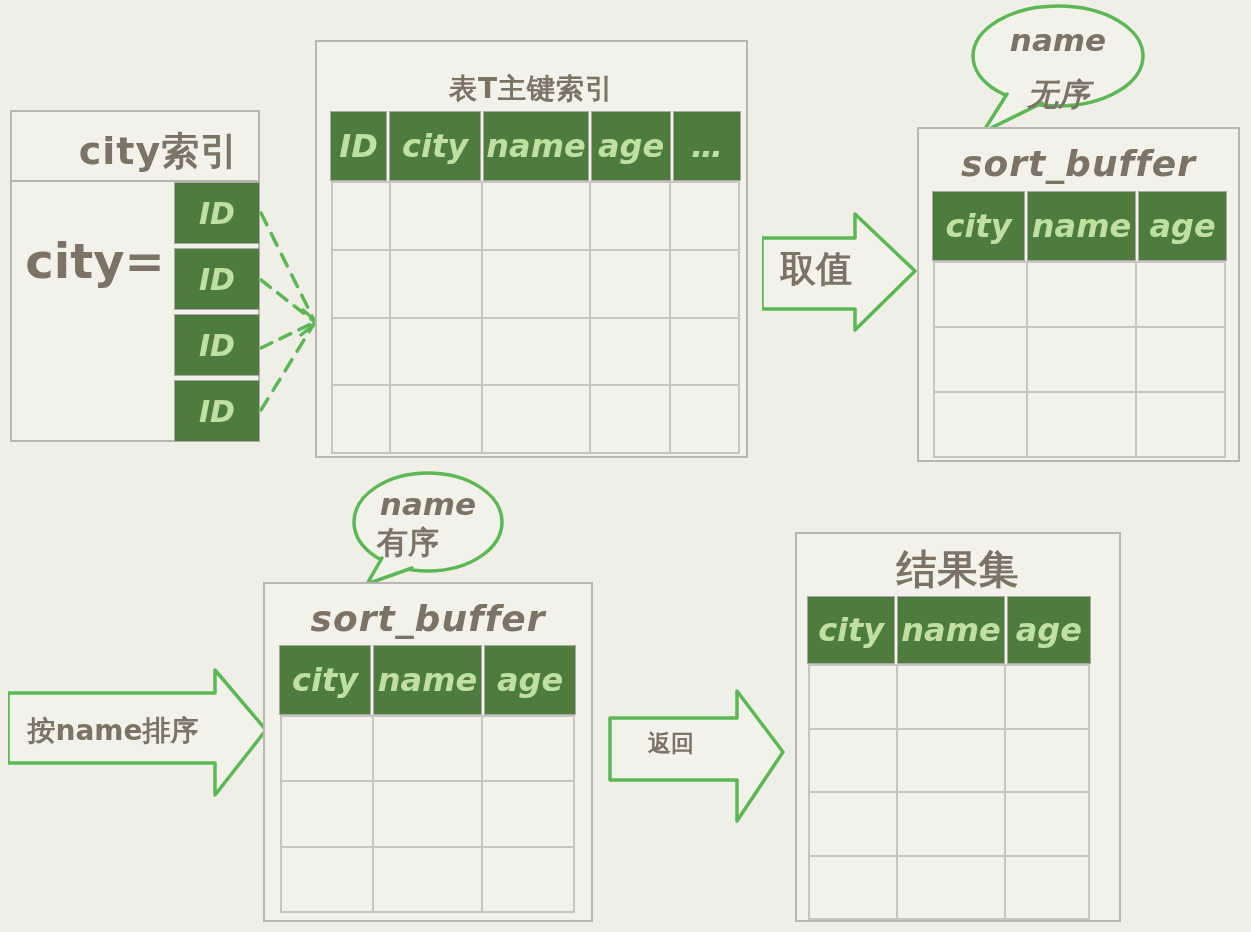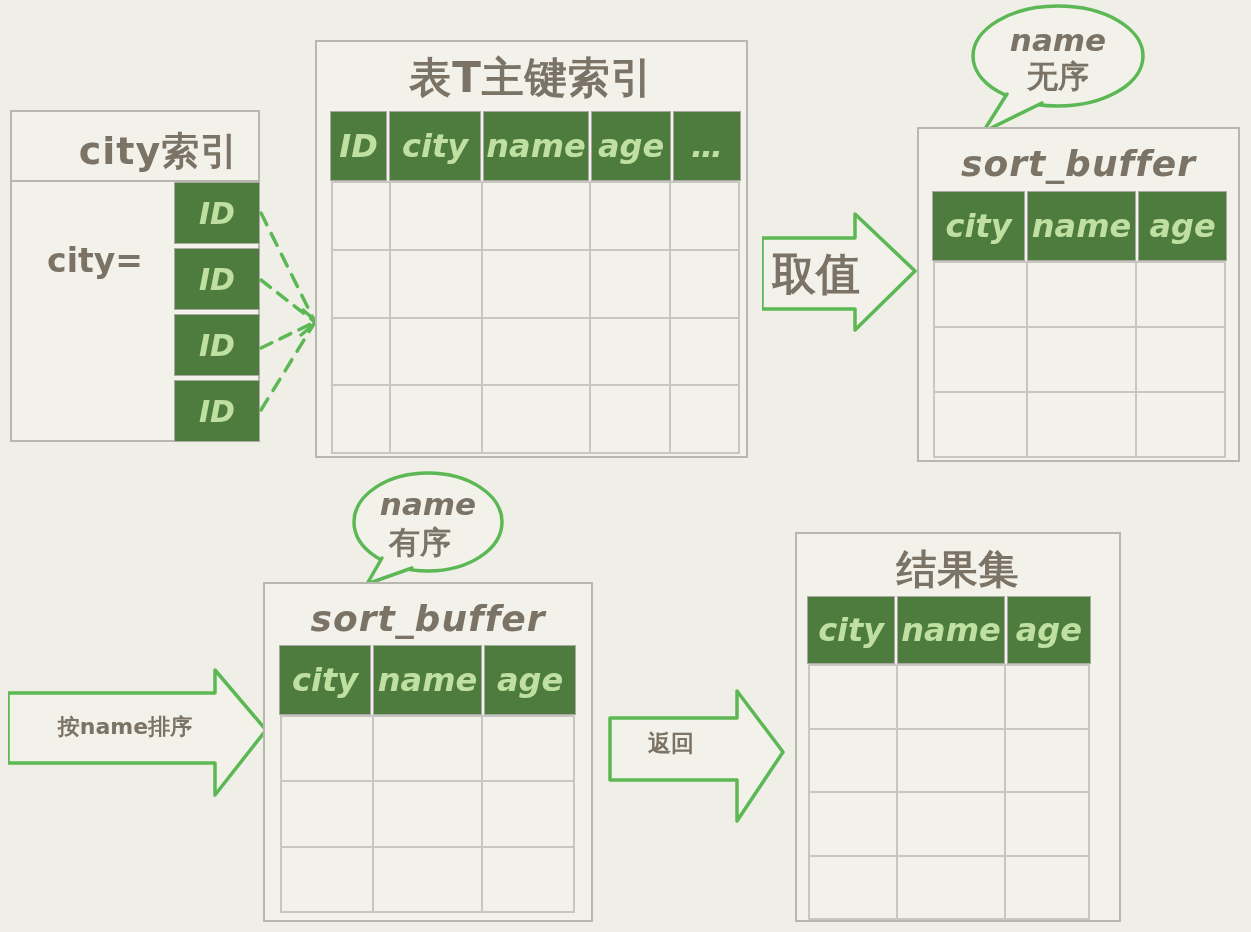--- a/index.html
+++ b/index.html
@@ -56,21 +56,21 @@
   .cell{background:#f2f1ea;}
   .divider{
     position:absolute;
     left:0;right:0;
     border-bottom:2px solid #b7b6b0;
   }
   .cond-text{
     position:absolute;
     color:#7b7365;
     font-weight:bold;
-    font-size:33px;
+    font-size:48px;
     line-height:62px;
     text-align:center;
   }
   .id-col{
     position:absolute;
     display:flex;
     flex-direction:column;
     gap:6px;
   }
   .id-cell{
@@ -125,21 +125,21 @@
       <line x1="6" y1="33" x2="60" y2="142" stroke-dasharray="13 10"></line>
       <line x1="6" y1="100" x2="60" y2="142" stroke-dasharray="12 9"></line>
       <line x1="6" y1="168" x2="60" y2="142" stroke-dasharray="12 9"></line>
       <line x1="6" y1="230" x2="60" y2="142" stroke-dasharray="13 10"></line>
       <line x1="48" y1="130" x2="62" y2="142"></line>
       <line x1="46" y1="155" x2="62" y2="142"></line>
     </g>
   </svg>
 
   <div class="table" style="left:315px;top:40px;width:433px;height:418px;">
-    <div class="table-title" style="top:8px;font-size:42px;">表T主键索引</div>
+    <div class="table-title" style="top:28px;font-size:28px;">表T主键索引</div>
     <div class="thead" style="left:14px;top:70px;width:409px;height:68px;grid-template-columns:55fr 90fr 104fr 78fr 66fr;">
       <div class="hcell">ID</div>
       <div class="hcell">city</div>
       <div class="hcell">name</div>
       <div class="hcell">age</div>
       <div class="hcell">…</div>
     </div>
     <div class="tbody" style="left:14px;top:139px;width:409px;height:273px;grid-template-columns:55fr 90fr 104fr 78fr 66fr;grid-auto-rows:1fr;">
         <div class="cell"></div>
         <div class="cell"></div>
@@ -160,28 +160,28 @@
         <div class="cell"></div>
         <div class="cell"></div>
         <div class="cell"></div>
         <div class="cell"></div>
       </div>
   </div>
 
   <svg class="overlay" style="left:762px;top:208px;" width="158" height="128" viewBox="0 0 158 128">
     <polygon points="0,30 93,30 93,6 153,63 93,122 93,101 0,101" fill="#f2f1ea" stroke="#5cb854" stroke-width="3.5" stroke-linejoin="round"></polygon>
   </svg>
-  <div class="arrow-label" style="left:770px;top:245px;width:92px;font-size:44px;">取值</div>
+  <div class="arrow-label" style="left:770px;top:245px;width:92px;font-size:36px;">取值</div>
 
   <svg class="overlay" style="left:965px;top:2px;" width="190" height="140" viewBox="0 0 190 140">
     <ellipse cx="93" cy="54" rx="85" ry="50" fill="#f2f1ea" stroke="#5cb854" stroke-width="3.5"></ellipse>
     <path d="M42,92 L18,130 L77,101" fill="#f2f1ea" stroke="#5cb854" stroke-width="3.5" stroke-linecap="round"></path>
   </svg>
   <div class="bubble-text" style="left:990px;top:22px;width:136px;font-style:italic;">name</div>
-  <div class="bubble-text" style="left:990px;top:58px;width:136px;">无序</div>
+  <div class="bubble-text" style="left:990px;top:76px;width:136px;font-style:italic;">无序</div>
 
   <div class="table" style="left:917px;top:127px;width:323px;height:335px;">
     <div class="table-title latin-title" style="top:14px;font-size:36px;">sort_buffer</div>
     <div class="thead" style="left:14px;top:63px;width:293px;height:68px;grid-template-columns:90fr 106fr 86fr;">
       <div class="hcell">city</div>
       <div class="hcell">name</div>
       <div class="hcell">age</div>
     </div>
     <div class="tbody" style="left:14px;top:132px;width:293px;height:197px;grid-template-columns:90fr 106fr 86fr;grid-auto-rows:1fr;">
         <div class="cell"></div>
@@ -194,26 +194,26 @@
         <div class="cell"></div>
         <div class="cell"></div>
       </div>
   </div>
 
   <svg class="overlay" style="left:350px;top:470px;" width="165" height="125" viewBox="0 0 165 125">
     <ellipse cx="78" cy="52" rx="74" ry="49" fill="#f2f1ea" stroke="#5cb854" stroke-width="3.5"></ellipse>
     <path d="M32,88 L17,114 L62,98" fill="#f2f1ea" stroke="#5cb854" stroke-width="3.5" stroke-linecap="round"></path>
   </svg>
   <div class="bubble-text" style="left:358px;top:486px;width:140px;font-style:italic;">name</div>
-  <div class="bubble-text" style="left:350px;top:524px;width:140px;">有序</div>
+  <div class="bubble-text" style="left:338px;top:524px;width:140px;">有序</div>
 
   <svg class="overlay" style="left:8px;top:666px;" width="264" height="132" viewBox="0 0 264 132">
     <polygon points="0,27 207,27 207,4 258,64 207,129 207,97 0,97" fill="#f2f1ea" stroke="#5cb854" stroke-width="3.5" stroke-linejoin="round"></polygon>
   </svg>
-  <div class="arrow-label" style="left:14px;top:712px;width:198px;font-size:22px;margin-left:12px;">按name排序</div>
+  <div class="arrow-label" style="left:14px;top:712px;width:198px;font-size:28px;">按name排序</div>
 
   <div class="table" style="left:263px;top:582px;width:330px;height:340px;">
     <div class="table-title latin-title" style="top:14px;font-size:36px;">sort_buffer</div>
     <div class="thead" style="left:15px;top:62px;width:295px;height:68px;grid-template-columns:90fr 107fr 90fr;">
       <div class="hcell">city</div>
       <div class="hcell">name</div>
       <div class="hcell">age</div>
     </div>
     <div class="tbody" style="left:15px;top:131px;width:295px;height:198px;grid-template-columns:90fr 107fr 90fr;grid-auto-rows:1fr;">
         <div class="cell"></div>

